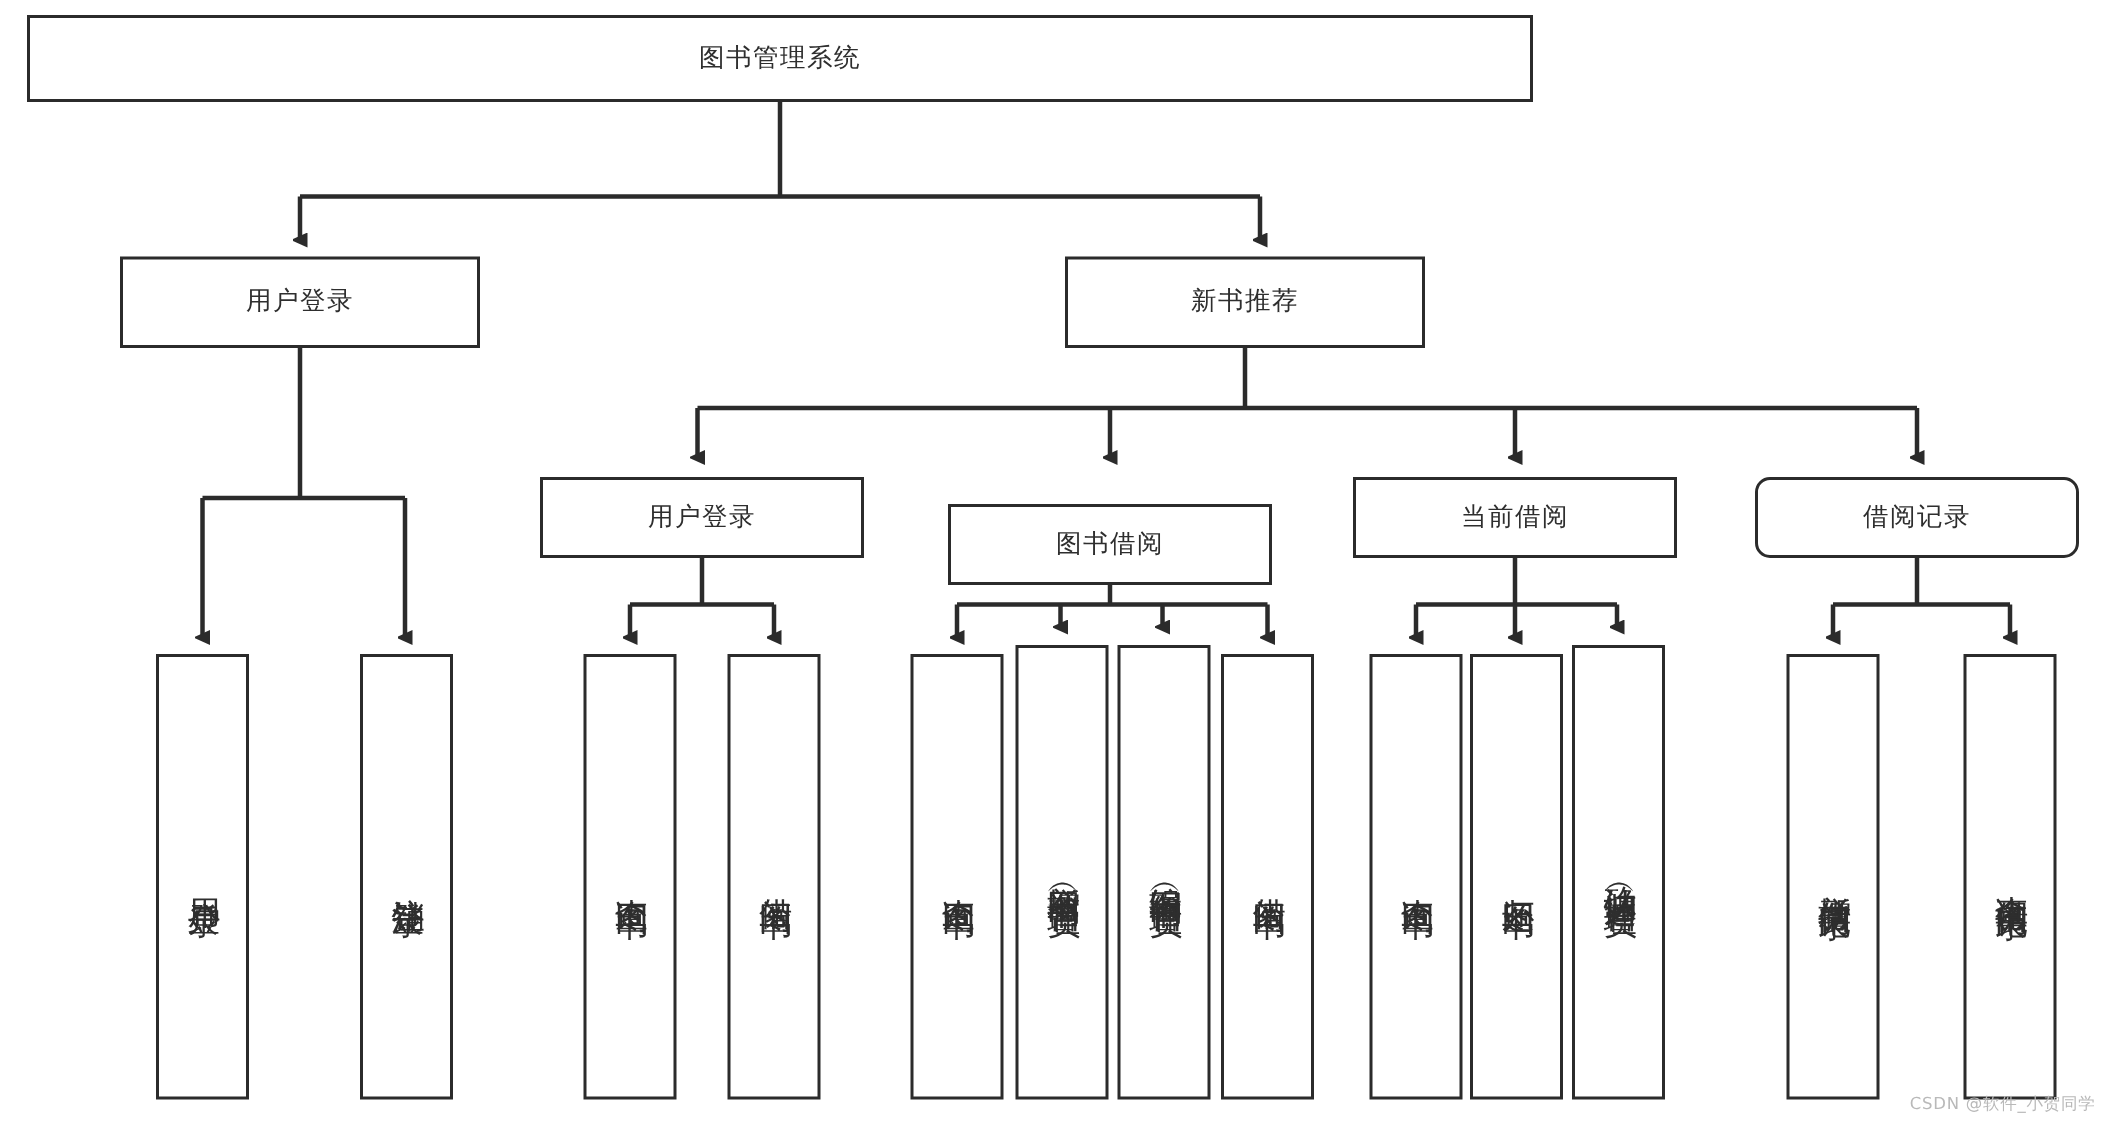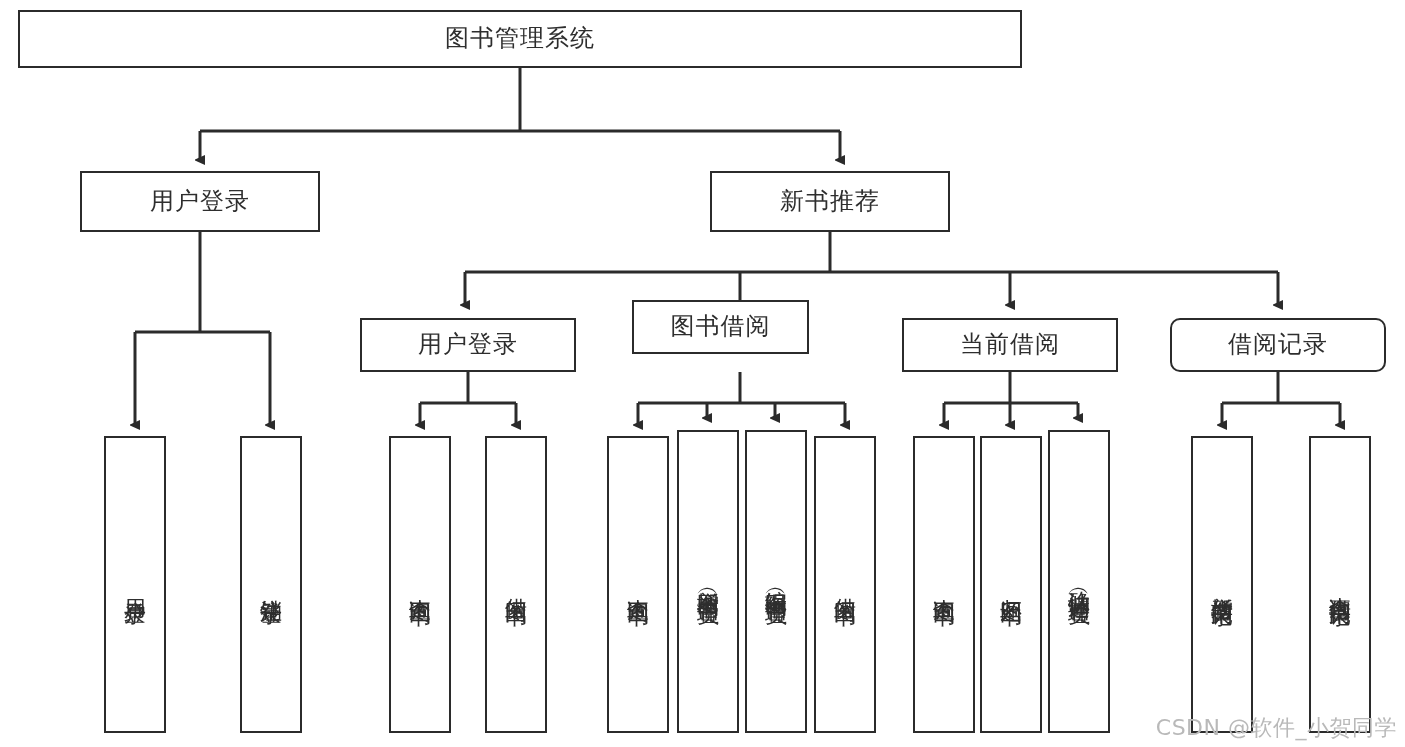--- a/index.html
+++ b/index.html
@@ -33,21 +33,21 @@
     background: #ffffff;
     color: #2e2e2e;
     display: flex;
     align-items: center;
     justify-content: center;
     text-align: center;
     line-height: 1.08;
     z-index: 2;
   }
   .node.h {
-    font-size: 24px;
+    font-size: 17px;
     letter-spacing: 1px;
   }
   .node.v {
     font-size: 22px;
     letter-spacing: 2px;
     writing-mode: vertical-rl;
     text-orientation: upright;
     padding: 6px 0;
   }
   .node .lbl {
@@ -55,21 +55,21 @@
   }
   .node.v .lbl {
     writing-mode: vertical-rl;
     text-orientation: upright;
     line-height: 1.1;
   }
   #watermark {
     position: absolute;
     right: 8px;
     bottom: 4px;
-    font-size: 22px;
+    font-size: 11px;
     color: #b9b9b9;
     letter-spacing: 0.5px;
     z-index: 5;
     white-space: nowrap;
     font-family: "DejaVu Sans", "Liberation Sans", sans-serif;
   }
 </style>
 </head>
 <body>
 
@@ -133,21 +133,21 @@
   <div class="node h" style="left:80px; top:171px; width:240px; height:61px;">
     <span class="lbl">用户登录</span>
   </div>
   <div class="node h" style="left:710px; top:171px; width:240px; height:61px;">
     <span class="lbl">新书推荐</span>
   </div>
 
   <div class="node h" style="left:360px; top:318px; width:216px; height:54px;">
     <span class="lbl">用户登录</span>
   </div>
-  <div class="node h" style="left:632px; top:300px; width:177px; height:54px;">
+  <div class="node h" style="left:632px; top:336px; width:216px; height:54px;">
     <span class="lbl">图书借阅</span>
   </div>
   <div class="node h" style="left:902px; top:318px; width:216px; height:54px;">
     <span class="lbl">当前借阅</span>
   </div>
   <div class="node h" style="left:1170px; top:318px; width:216px; height:54px;border-radius:10px;">
     <span class="lbl">借阅记录</span>
   </div>
 
   <div class="node v" style="left:104px; top:436px; width:62px; height:297px;">

